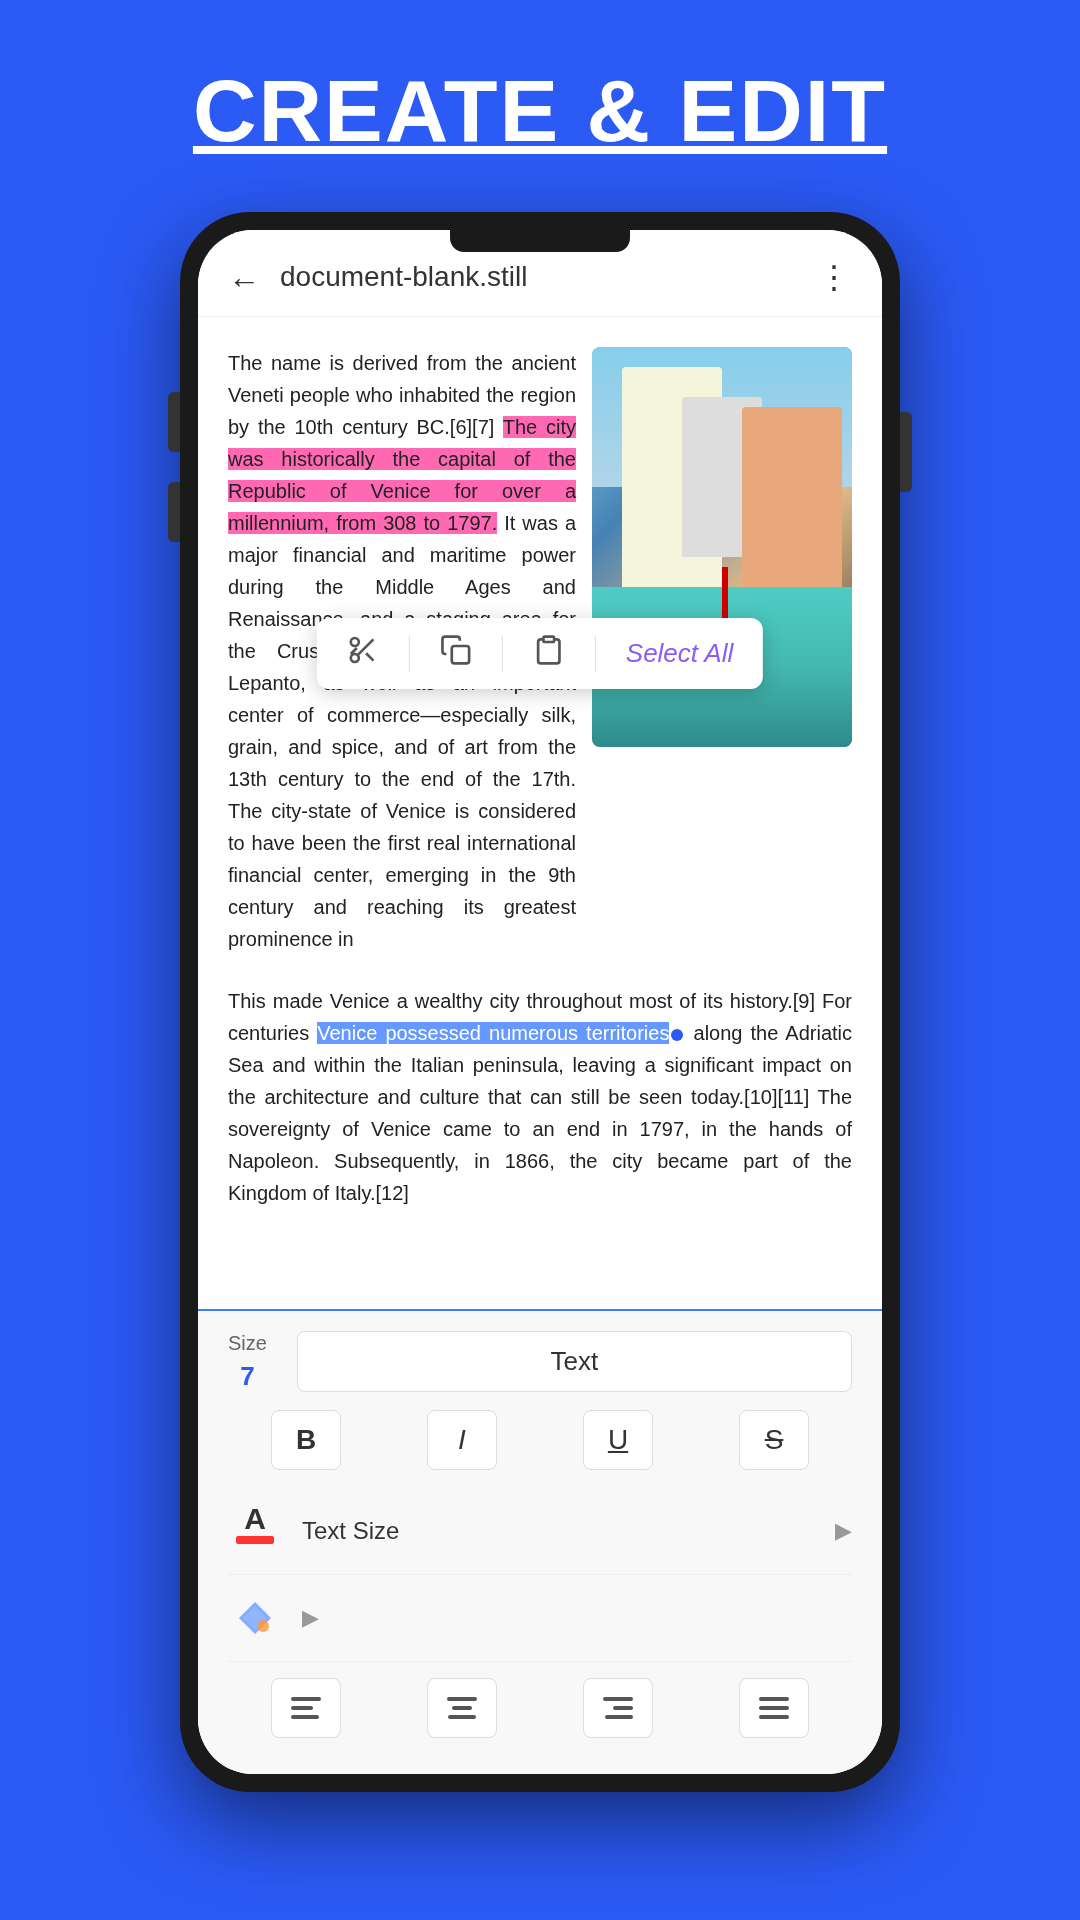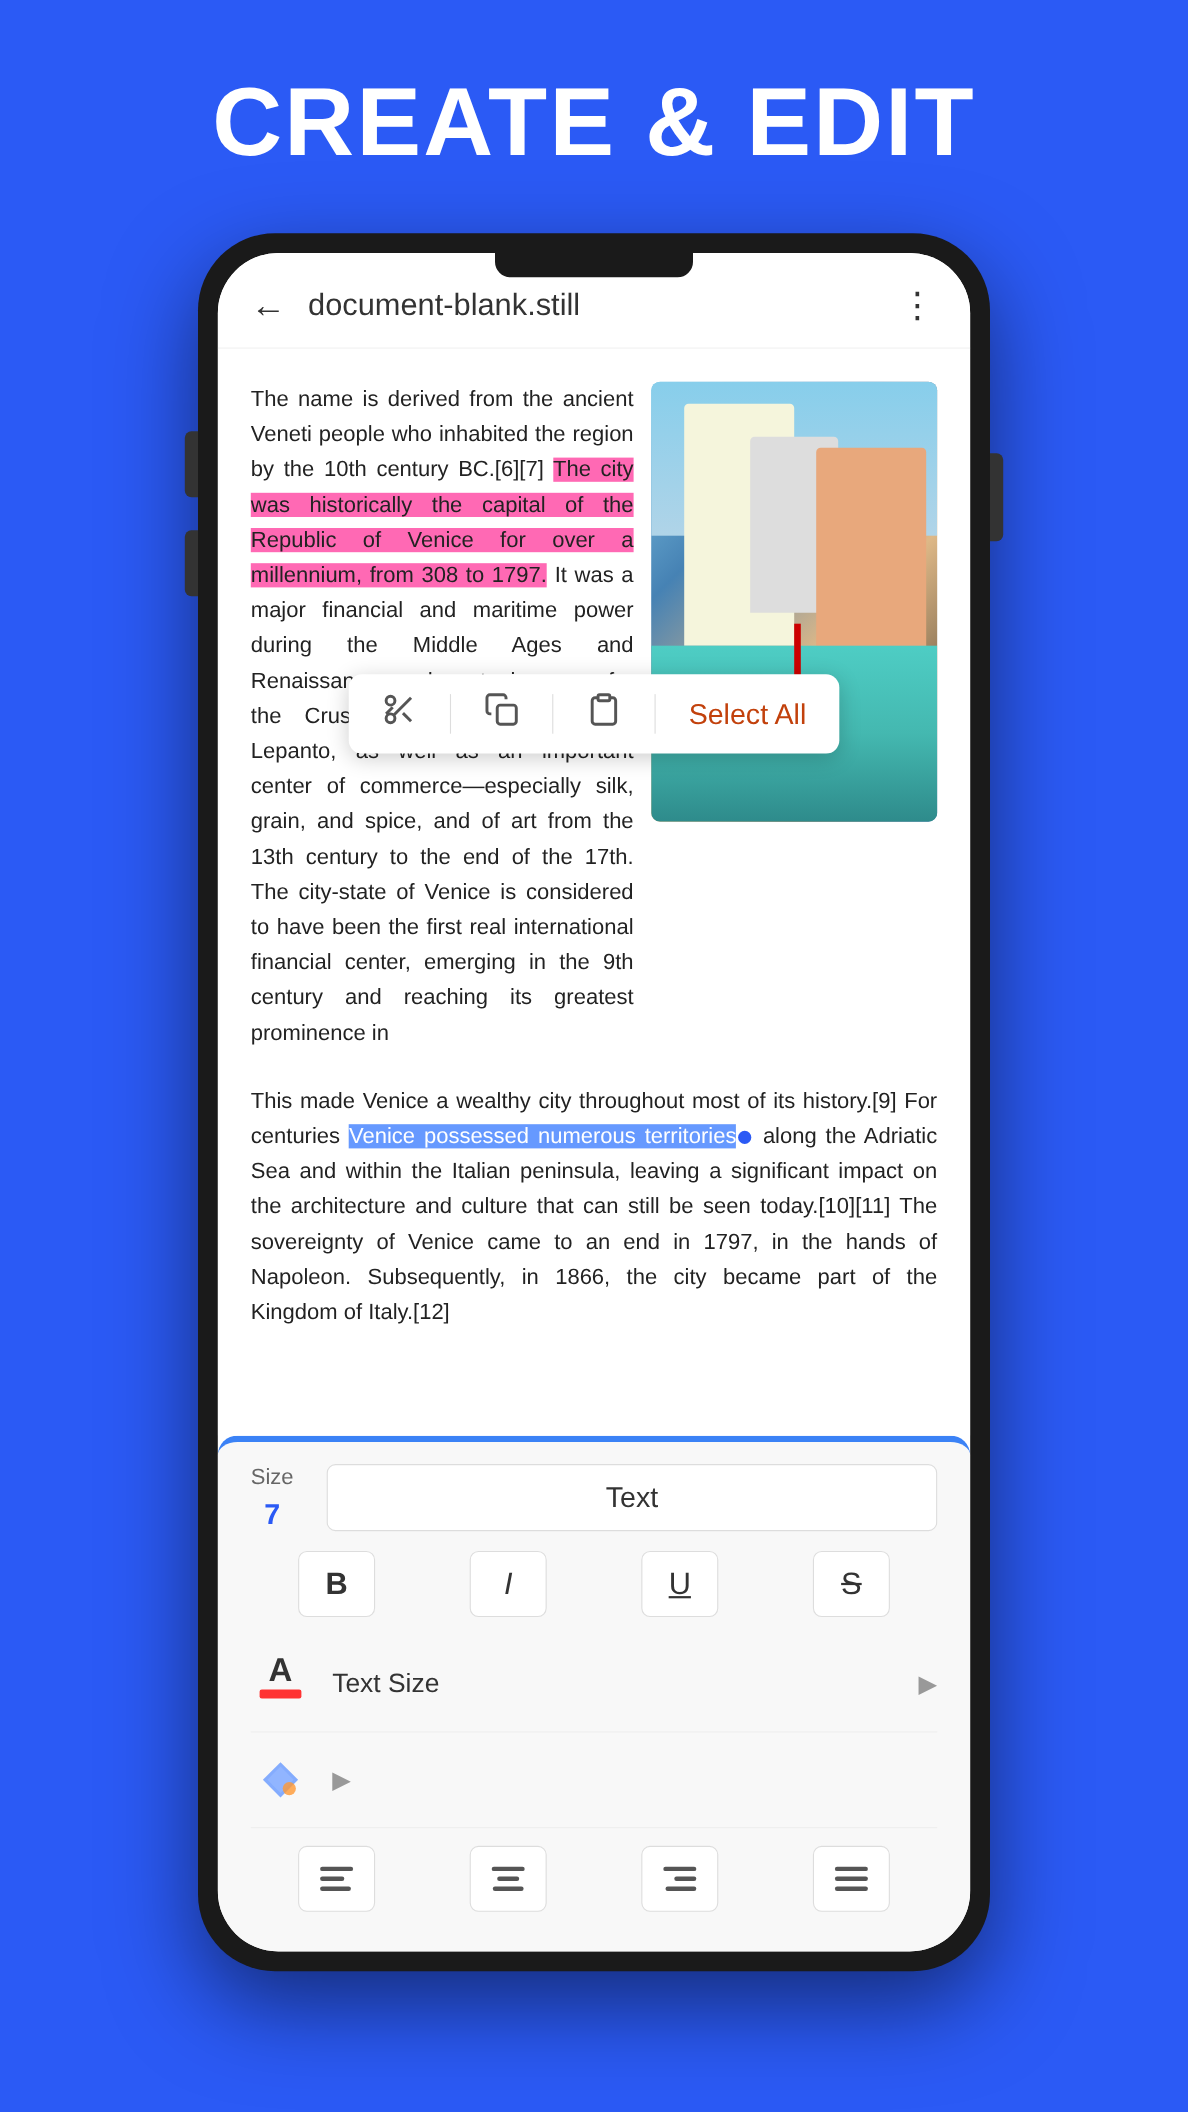--- a/index.html
+++ b/index.html
@@ -16,20 +16,21 @@
     }
 
     .header-title {
       color: white;
       font-size: 88px;
       font-weight: 900;
       text-align: center;
       margin-top: 60px;
       margin-bottom: 50px;
       letter-spacing: 2px;
+      text-decoration: underline;
     }
 
     
     .phone-frame {
       width: 720px;
       height: 1580px;
       background: #1a1a1a;
       border-radius: 70px;
       padding: 18px;
       box-shadow: 0 30px 80px rgba(0,0,0,0.5);
@@ -242,32 +243,32 @@
     }
 
     .toolbar-divider {
       width: 1px;
       height: 36px;
       background: #ddd;
     }
 
     .select-all-btn {
       font-size: 26px;
-      color: #c2410c;
+      color: #8b5cf6;
       cursor: pointer;
       font-weight: 500;
+      font-style: italic;
     }
 
     
     .format-panel {
       background: #f8f8f8;
-      border-top: 6px solid #3b82f6;
+      border-top: 2px solid #3b82f6;
       flex-shrink: 0;
       padding: 20px 30px;
-      border-radius: 18px;
     }
 
     .font-row {
       display: flex;
       align-items: center;
       margin-bottom: 18px;
     }
 
     .size-section {
       display: flex;

